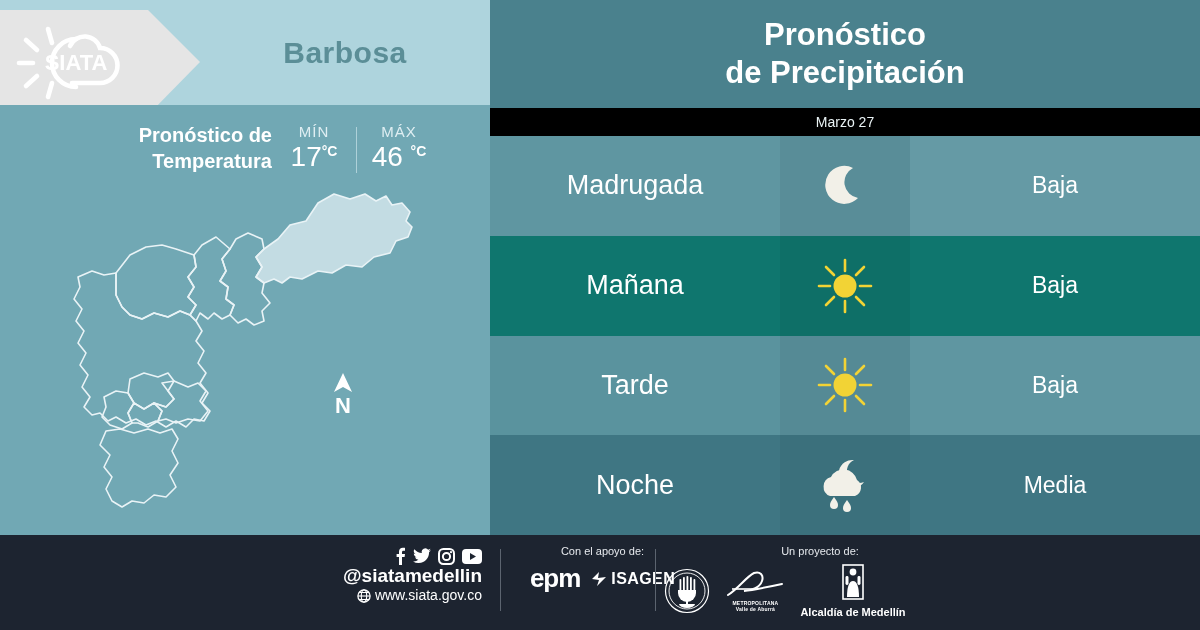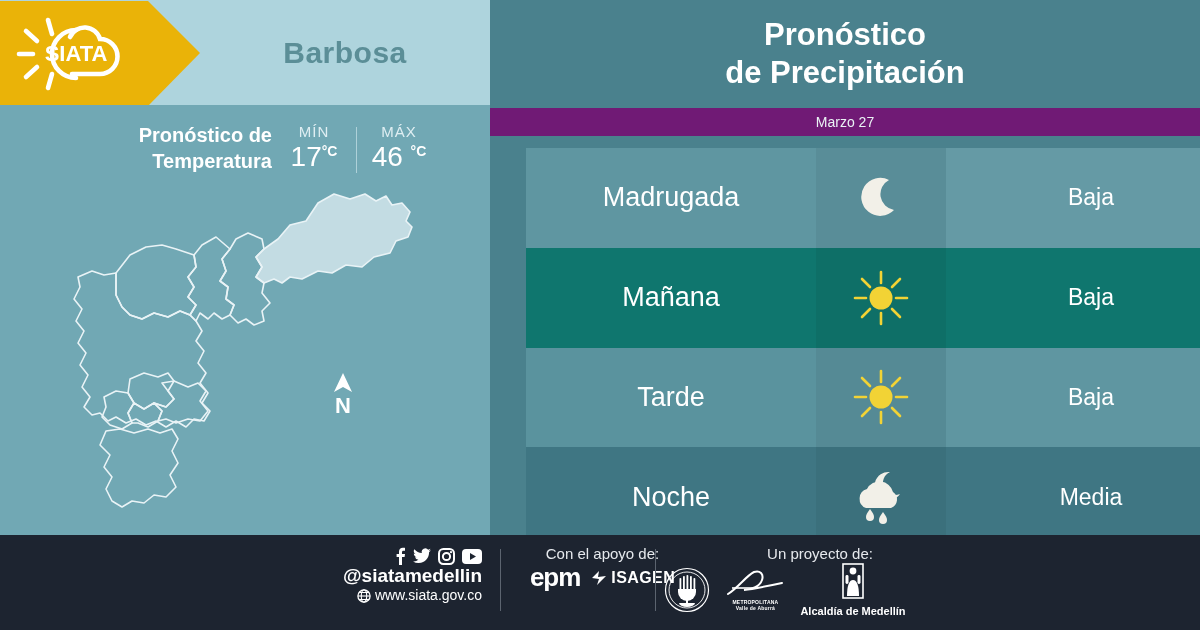--- a/index.html
+++ b/index.html
@@ -11,22 +11,22 @@
   }
   #page { position: relative; width: 1200px; height: 630px; background: #1d2430; }
 
   
   .left-col { position: absolute; left: 0; top: 0; width: 490px; height: 535px; }
   .left-header {
     position: absolute; left: 0; top: 0; width: 490px; height: 105px;
     background: #aed4dd;
   }
   .logo-banner {
-    position: absolute; left: 0; top: 1px; width: 200px; height: 105px;
-    background: #eab308;
+    position: absolute; left: 0; top: 10px; width: 200px; height: 105px;
+    background: #e5e5e5;
     clip-path: polygon(0 0, 148px 0, 200px 52px, 148px 105px, 0 105px);
   }
   .logo-mark { position: absolute; left: 14px; top: 16px; width: 128px; height: 74px; }
   .city-title {
     position: absolute; left: 200px; top: 0; width: 290px; height: 105px;
     display: flex; align-items: center; justify-content: center;
     color: #5b8e97; font-size: 30px; font-weight: bold; letter-spacing: .5px;
   }
   .left-body {
     position: absolute; left: 0; top: 105px; width: 546px; height: 430px;
@@ -53,24 +53,24 @@
   .right-col { position: absolute; left: 490px; top: 0; width: 710px; height: 535px; background: #4a818d; }
   .right-header {
     position: absolute; left: 0; top: 0; width: 710px; height: 108px;
     background: #4a818d; display: flex; align-items: center; justify-content: center;
   }
   .fc-title {
     color: #ffffff; font-size: 31px; font-weight: bold; text-align: center; line-height: 1.22;
   }
   .date-band {
     position: absolute; left: 0; top: 108px; width: 710px; height: 28px;
-    background: #701a75; display: flex; align-items: center; justify-content: center;
+    background: #000000; display: flex; align-items: center; justify-content: center;
     color: #eaf3f5; font-size: 14px;
   }
-  .table { position: absolute; left: 0; top: 148px; width: 710px; height: 399px; padding-left: 36px; }
+  .table { position: absolute; left: 0; top: 136px; width: 710px; height: 399px; }
   .row { display: flex; width: 710px; height: 99.75px; }
   .row.r1 { background: #5f96a1; }
   .row.r2 { background: #0f766e; }
   .row.r3 { background: #5a939e; }
   .row.r4 { background: #3f7683; }
   .cell { display: flex; align-items: center; justify-content: center; height: 100%; }
   .c-period { width: 290px; color: #ffffff; font-size: 27px; font-weight: 300; }
   .c-icon { width: 130px; }
   .row.r1 .c-icon { background: rgba(0,0,0,.055); }
   .row.r2 .c-icon { background: rgba(0,0,0,.055); }
@@ -81,21 +81,21 @@
   .row.r3 .c-level { background: rgba(255,255,255,.03); }
 
   
   .footer { position: absolute; left: 0; top: 535px; width: 1200px; height: 95px; background: #1d2430; }
   .f-social { position: absolute; left: 330px; top: 12px; width: 152px; text-align: right; color: #fff; }
   .f-icons { display: flex; justify-content: flex-end; gap: 7px; align-items: center; height: 18px; }
   .f-handle { font-size: 19px; font-weight: bold; line-height: 1.1; margin-top: 1px; }
   .f-site { display: flex; align-items: flex-end; justify-content: flex-end; gap: 4px; font-size: 14px; }
   .f-div { position: absolute; top: 14px; width: 1px; height: 62px; background: #5c646f; }
   .f-group { position: absolute; top: 10px; text-align: center; color: #fff; }
-  .f-cap { font-size: 15px; color: #e6e9ed; }
+  .f-cap { font-size: 11px; color: #e6e9ed; margin-bottom: 6px; }
   .f-logos { display: flex; align-items: center; justify-content: center; gap: 10px; }
   .epm-text { font-size: 26px; font-weight: bold; letter-spacing: -1px; }
   .isagen-text { font-size: 16px; font-weight: bold; letter-spacing: .4px; }
   .alc-text { font-size: 11px; font-weight: bold; }
   .amva-cap { font-size: 5px; font-weight: bold; letter-spacing: .2px; line-height: 1.15; }
 </style>
 </head>
 <body>
 
 <div id="page">

